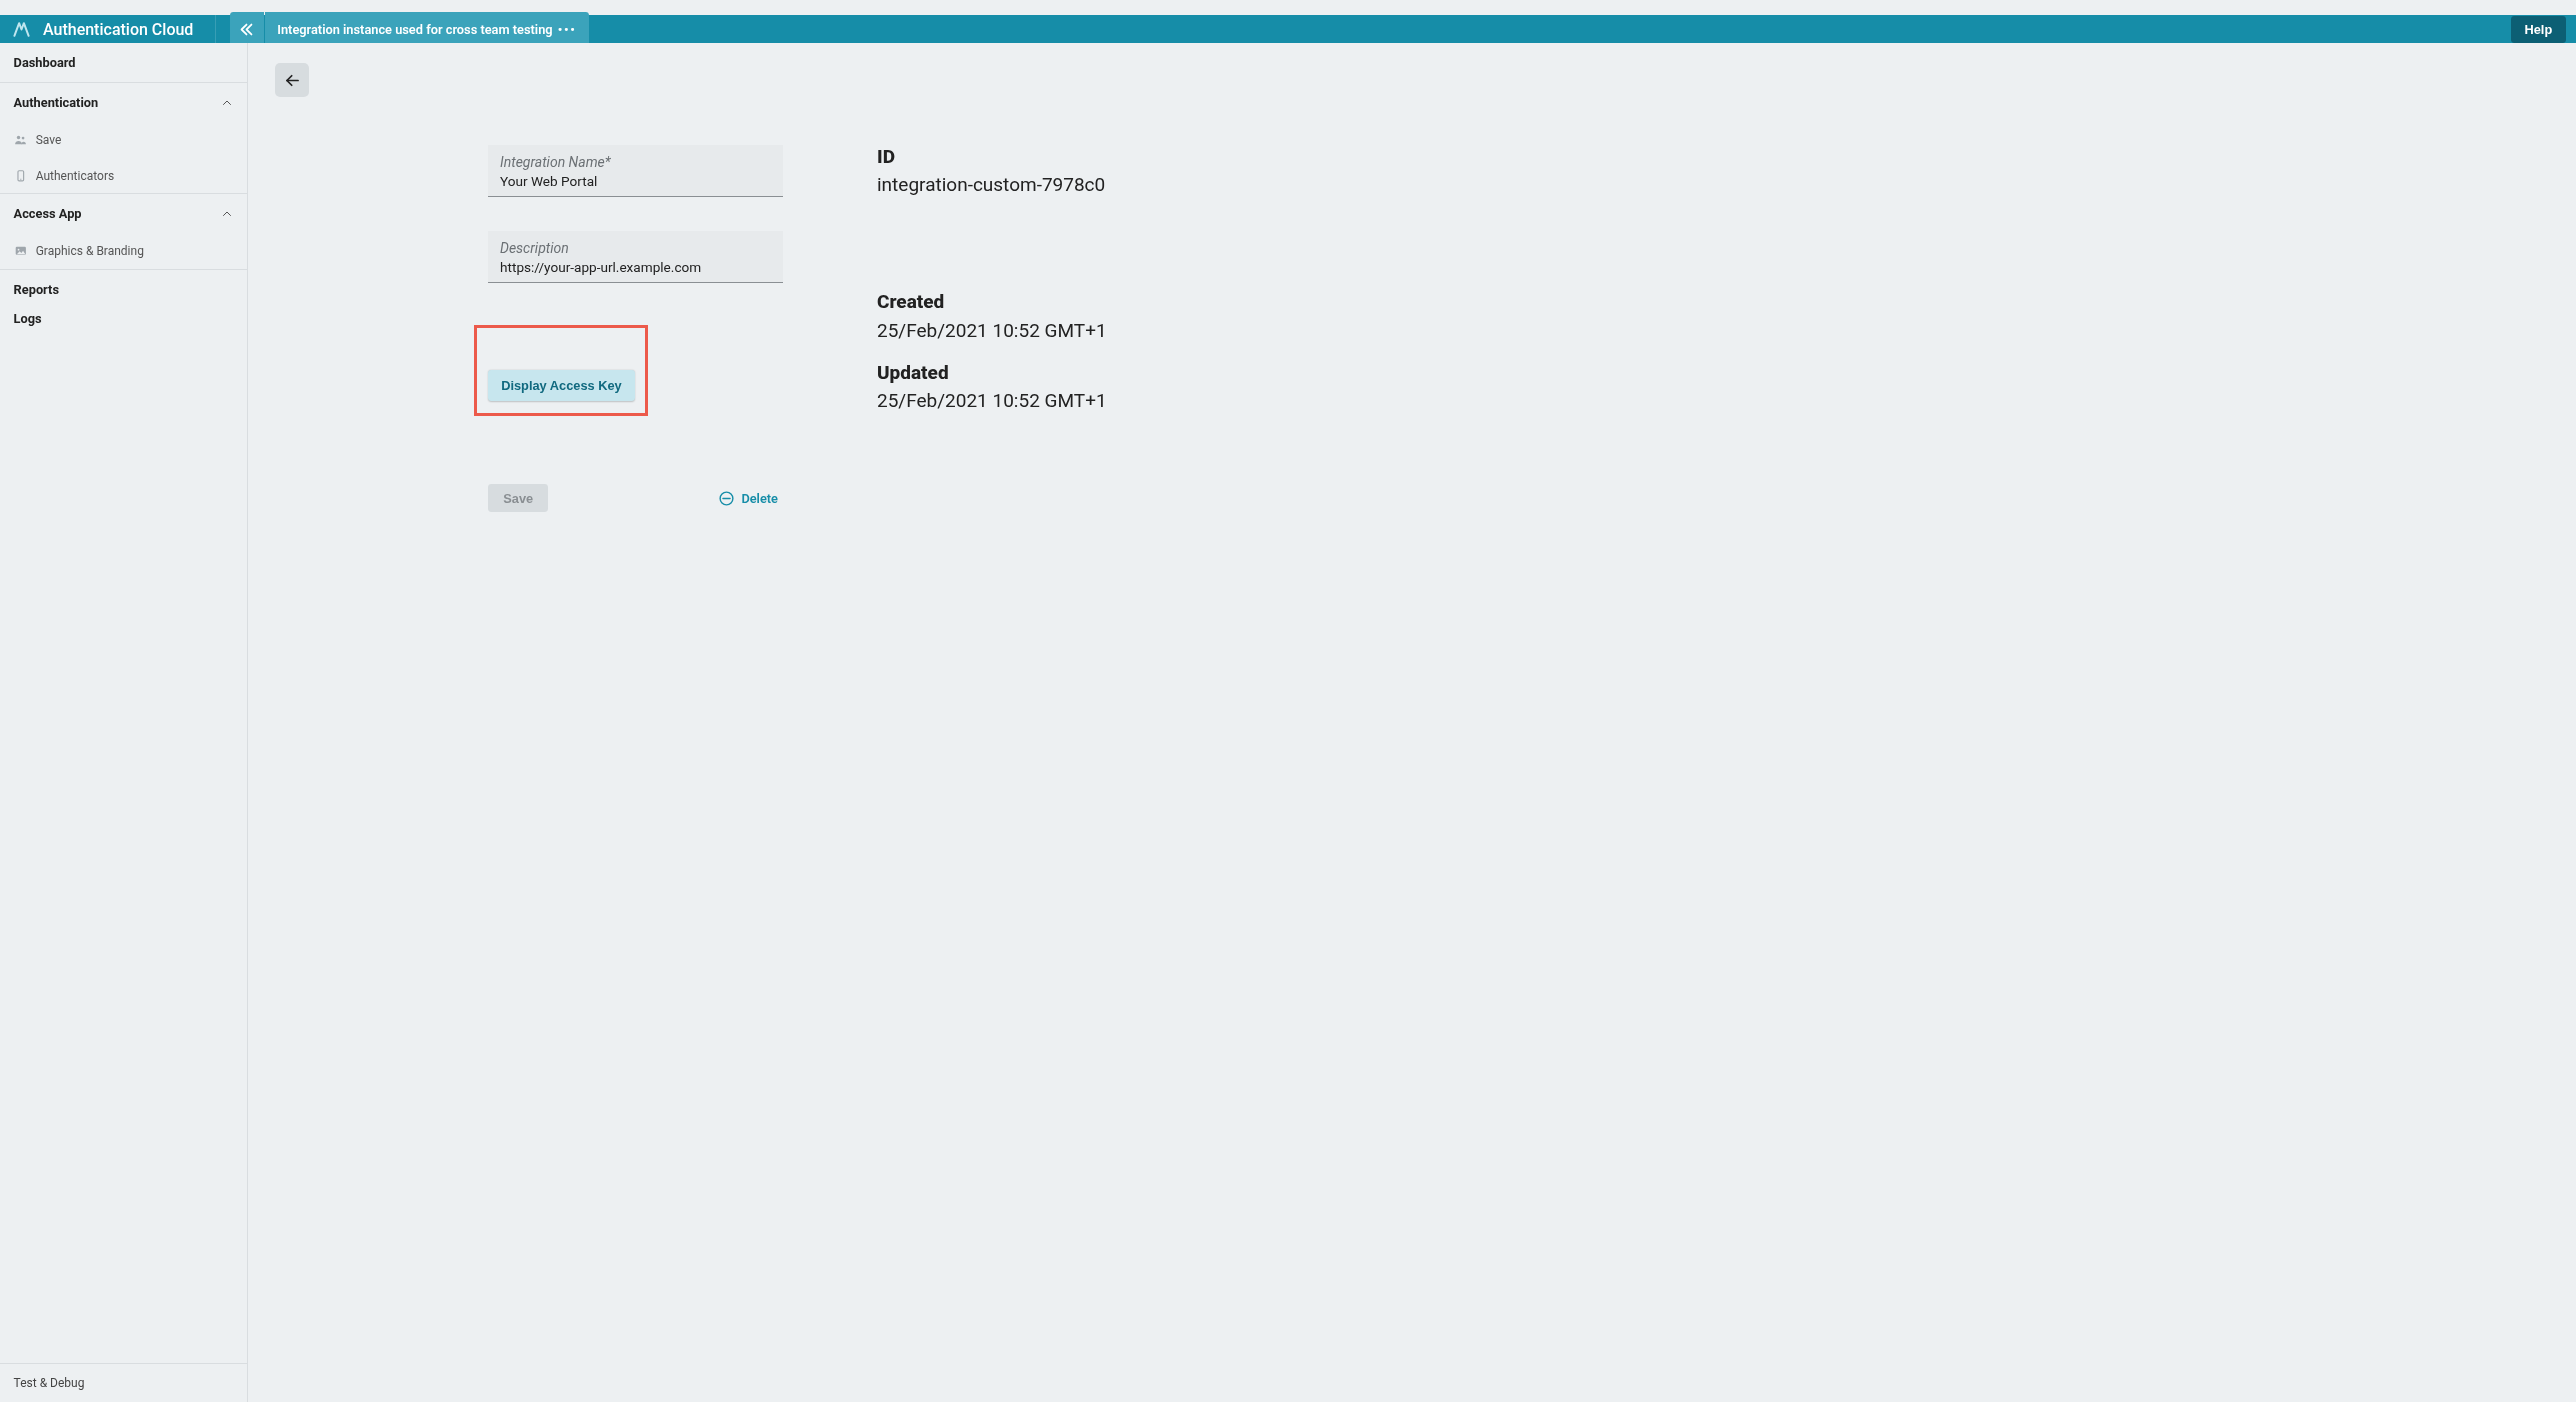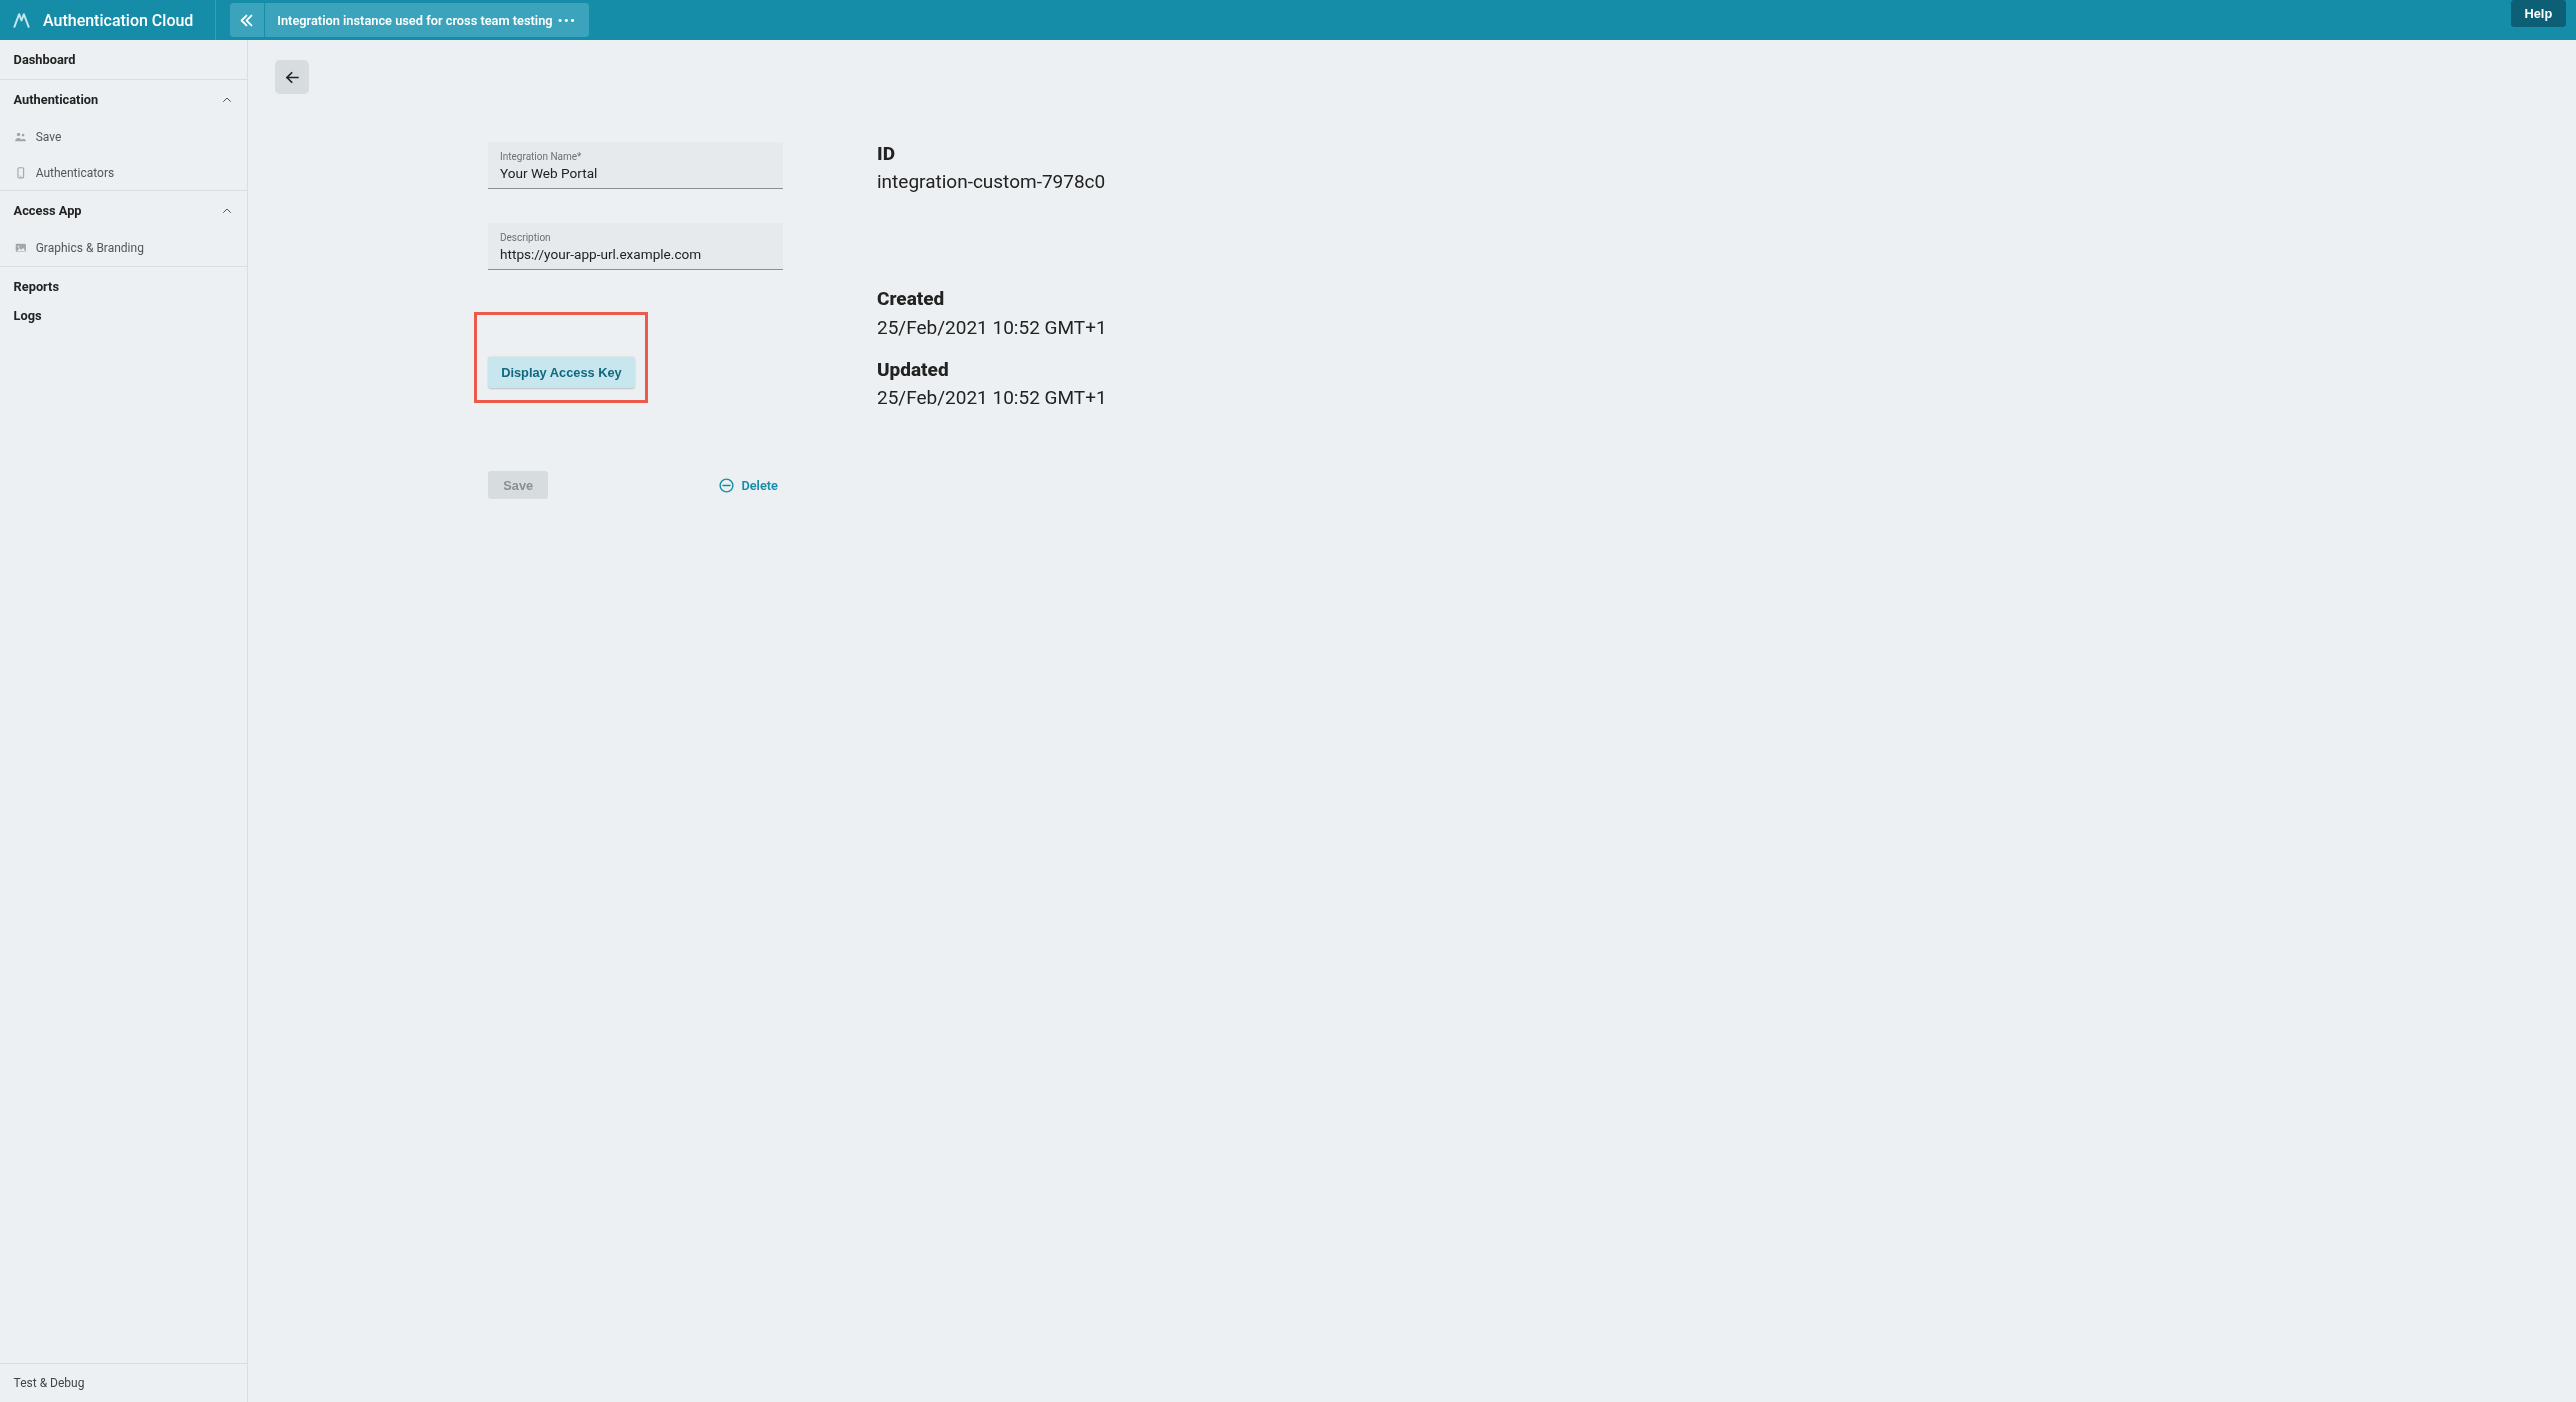--- a/index.html
+++ b/index.html
@@ -1,26 +1,27 @@
 <!DOCTYPE html>
 <html style="font-size:13.6px"><head>
 <meta charset="utf-8">
 <style>
   * { box-sizing: border-box; margin: 0; padding: 0; }
   html, body { width: 100%; height: 100%; font-family: -apple-system, BlinkMacSystemFont, "Segoe UI", Roboto, Helvetica, Arial, sans-serif; }
   body { display: flex; flex-direction: column; background: #edf0f2; color: #222; }
 
   
   .topbar {
-    height: 40px;
+    height: 28px;
     background: #168da8;
     display: flex;
-    align-items: flex-start;
+    align-items: center;
     padding: 0 10.2px 0 0;
     color: #fff;
+    margin-top: 15px;
   }
   .brand {
     display: flex;
     align-items: center;
     width: 216px;
     height: 100%;
     padding-left: 12px;
     border-right: 0.9px solid rgba(255,255,255,0.15);
   }
   .brand-logo {
@@ -136,21 +137,21 @@
   .form-col { width: 295px; }
   .meta-col { }
 
   .field {
     background: #e7eaec;
     padding: 8.5px 12px 6.8px;
     border-bottom: 0.9px solid #8a8f93;
     margin-bottom: 34px;
     cursor: text;
   }
-  .field-label { font-size: 10px; color: #6b7074; margin-bottom: 3.4px; }
+  .field-label { font-size: 14px; color: #6b7074; margin-bottom: 3.4px; font-style: italic; }
   .field-value {
     font-size: 13.6px; color: #222;
     border: none; background: transparent; outline: none; width: 100%;
     font-family: inherit;
   }
 
   .highlight-box {
     border: 3.4px solid #ec5a4b;
     padding: 10.2px 10.2px 12px;
     display: inline-block;

